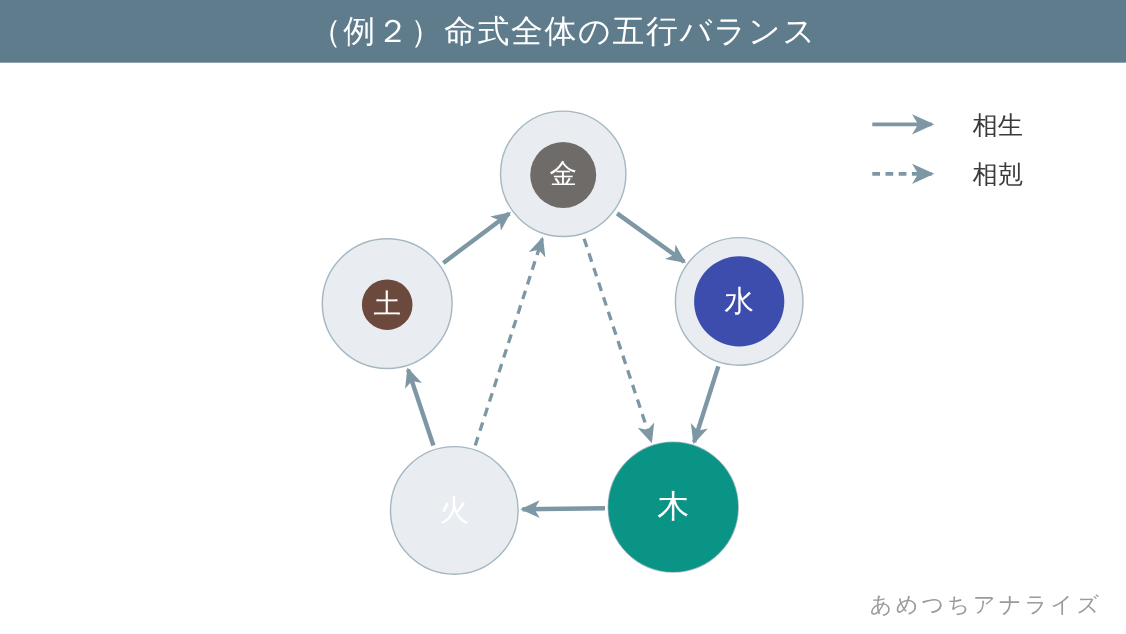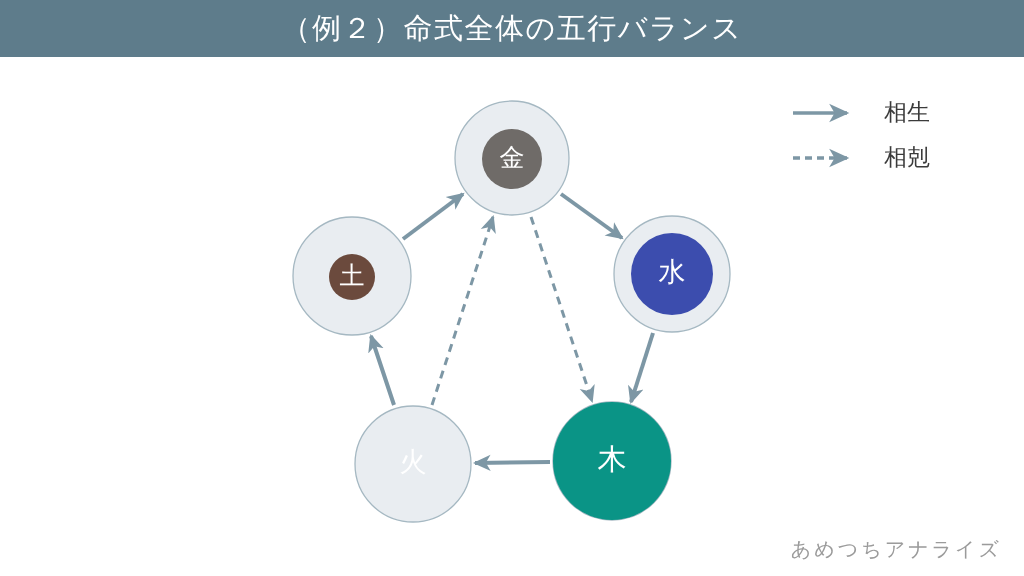--- a/index.html
+++ b/index.html
@@ -1,18 +1,18 @@
 <!DOCTYPE html>
 <html><head>
 <meta charset="utf-8">
 <style>
   html,body{margin:0;padding:0;background:#fff;}
   .slide{
     position:relative;width:1024px;height:576px;overflow:hidden;background:#ffffff;
-    font-family:Liberation Mono, monospace;
+    font-family:Liberation Serif, serif;
   }
   .title-bar{
     position:absolute;top:0;left:0;width:1024px;height:57px;
     background:#5e7c8b;display:flex;align-items:center;justify-content:center;
   }
   .title-bar h1{
     margin:0;color:#ffffff;font-size:29px;font-weight:500;letter-spacing:1.5px;
   }
   svg.diagram{position:absolute;top:0;left:0;}
   .arrow-solid{stroke:#7d97a5;stroke-width:4;fill:none;}

